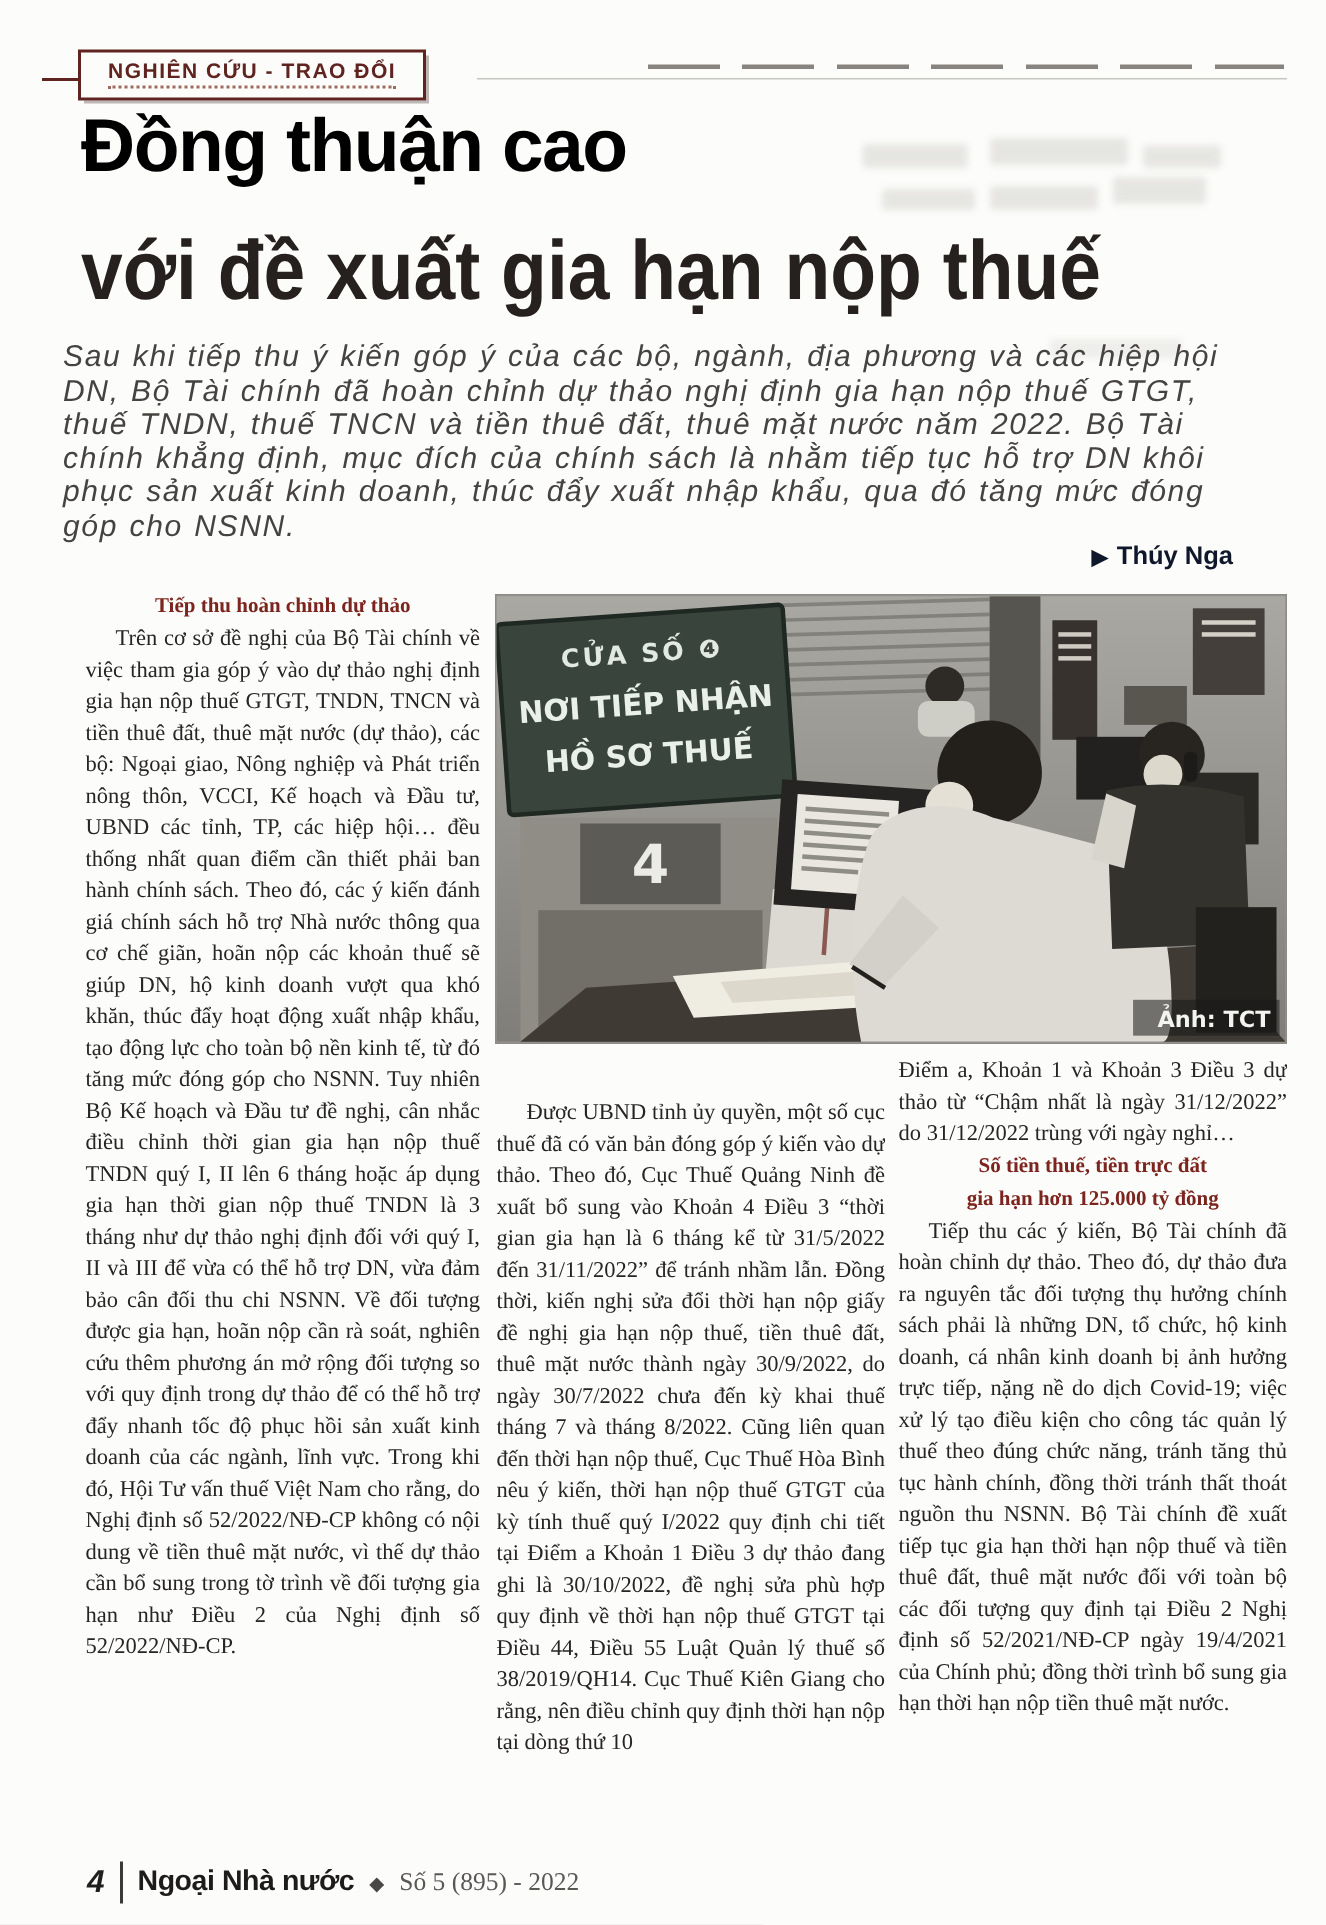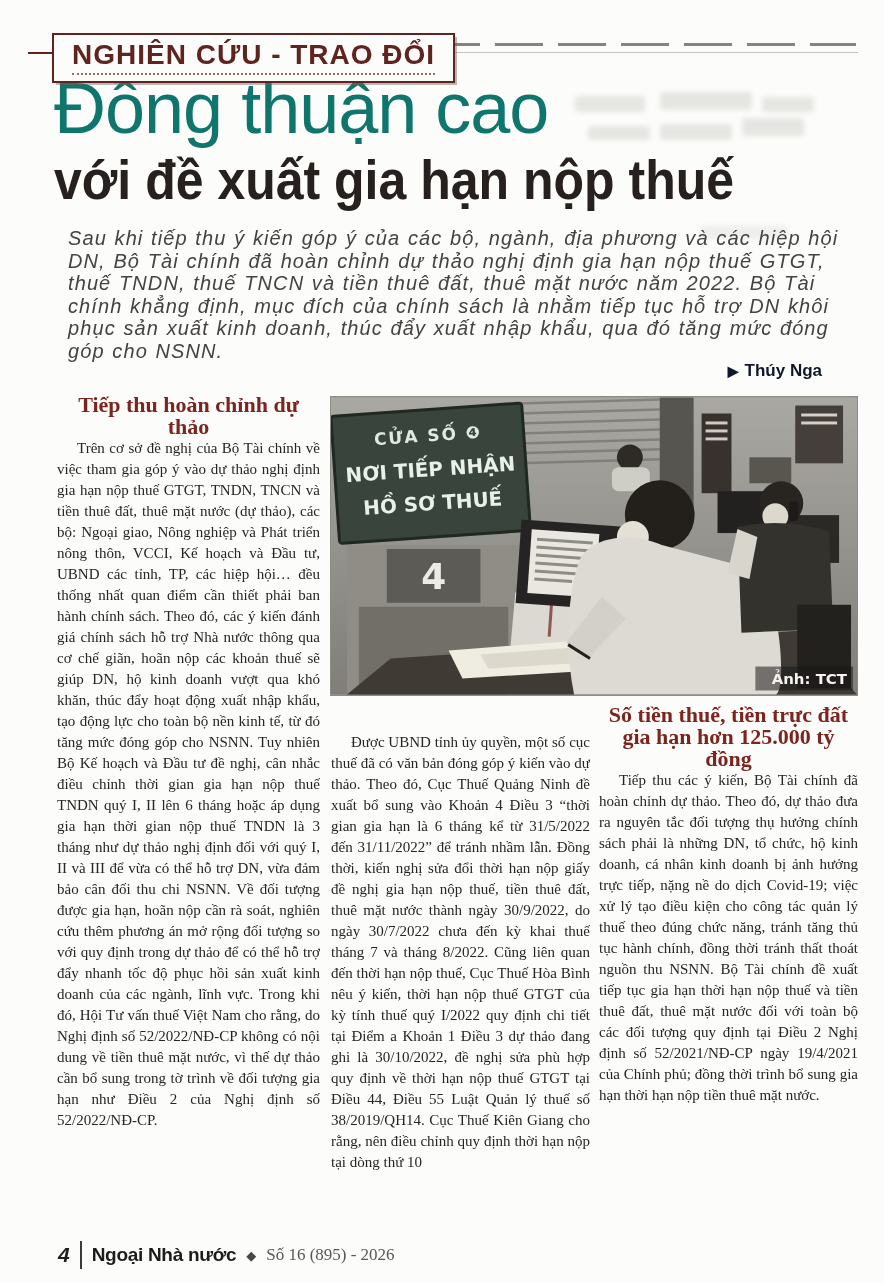--- a/index.html
+++ b/index.html
@@ -8,62 +8,62 @@
     background:#fcfcfa;overflow:hidden;
     font-family:"Liberation Sans",sans-serif;
     -webkit-font-smoothing:antialiased;
   }
 
   
   .kicker-line-left{position:absolute;left:28px;top:52px;width:26px;height:2px;background:#5f241f;}
   .kicker-box{
     position:absolute;left:52px;top:33px;z-index:2;background:#fcfcfa;
     border:2px solid #5f241f;color:#5f241f;
-    padding:4px 18px 6px;font-size:28px;font-weight:700;letter-spacing:1px;
+    padding:4px 18px 6px;font-size:14px;font-weight:700;letter-spacing:1px;
     box-shadow:3px 3px 0 -1px rgba(110,100,95,.45);
   }
   .kicker-underline{margin-top:2px;border-bottom:2px dotted #a06a5e;height:0;}
   .rule-light{position:absolute;left:318px;top:52px;width:540px;height:1px;background:#c7c5c0;}
   .rule-dashes{
     position:absolute;left:432px;top:43px;width:424px;height:3px;opacity:.7;
     background:repeating-linear-gradient(90deg,#55504b 0 48px,transparent 48px 63px);
   }
 
   
   .ghost{position:absolute;background:#8f8d88;opacity:.20;filter:blur(2.5px);border-radius:2px;}
 
   
   .title1{
     position:absolute;left:54px;top:72px;
-    font-size:72px;line-height:1;font-weight:400;color:#0f766e;letter-spacing:-1px;
+    font-size:50px;line-height:1;font-weight:700;color:#000000;letter-spacing:-1px;
   }
   .title2{
     position:absolute;left:54px;top:152px;
     font-size:50px;line-height:1;font-weight:700;color:#26211e;
     transform:scaleY(1.12);transform-origin:left top;letter-spacing:0;
   }
 
   
   .lede{
-    position:absolute;left:68px;top:227px;width:802px;
+    position:absolute;left:42px;top:227px;width:802px;
     font-style:italic;font-size:20px;line-height:22.5px;color:#454341;
     letter-spacing:1.1px;word-spacing:1px;
   }
   .byline{position:absolute;top:361px;right:62px;font-size:17px;font-weight:700;color:#0f172a;}
   .byline .marker{font-size:14px;margin-right:6px;}
 
   
   .col{
     position:absolute;font-family:"Liberation Serif",serif;
     font-size:15px;line-height:21px;color:#262523;text-align:justify;overflow:hidden;
   }
   .col1{left:57px;top:394px;width:263px;height:846px;}
   .col2{left:331px;top:732px;width:259px;height:536px;}
   .col3{left:599px;top:704px;width:259px;height:536px;}
-  .sec-heading{font-weight:700;color:#7c241e;font-size:22px;text-align:center;line-height:22px;}
+  .sec-heading{font-weight:700;color:#7c241e;font-size:14px;text-align:center;line-height:22px;}
   .para{text-indent:20px;margin:0;}
   .cont{text-indent:0;margin:0;}
 
   
   .photo-frame{
     position:absolute;left:330px;top:396px;width:528px;height:300px;
     border:1px solid #8d8b86;background:#9a9892;box-sizing:border-box;
   }
   .photo-frame svg{display:block;width:100%;height:100%;}
 
@@ -213,26 +213,27 @@
         <text x="518" y="288" text-anchor="end" font-family="DejaVu Sans, sans-serif" font-size="15" font-weight="bold" fill="#f3f3ef">Ảnh: TCT</text>
       </g>
     </svg>
   </div>
 
   <div class="col col2">
     <p class="para">Được UBND tỉnh ủy quyền, một số cục thuế đã có văn bản đóng góp ý kiến vào dự thảo. Theo đó, Cục Thuế Quảng Ninh đề xuất bổ sung vào Khoản 4 Điều 3 “thời gian gia hạn là 6 tháng kể từ 31/5/2022 đến 31/11/2022” để tránh nhầm lẫn. Đồng thời, kiến nghị sửa đổi thời hạn nộp giấy đề nghị gia hạn nộp thuế, tiền thuê đất, thuê mặt nước thành ngày 30/9/2022, do ngày 30/7/2022 chưa đến kỳ khai thuế tháng 7 và tháng 8/2022. Cũng liên quan đến thời hạn nộp thuế, Cục Thuế Hòa Bình nêu ý kiến, thời hạn nộp thuế GTGT của kỳ tính thuế quý I/2022 quy định chi tiết tại Điểm a Khoản 1 Điều 3 dự thảo đang ghi là 30/10/2022, đề nghị sửa phù hợp quy định về thời hạn nộp thuế GTGT tại Điều 44, Điều 55 Luật Quản lý thuế số 38/2019/QH14. Cục Thuế Kiên Giang cho rằng, nên điều chỉnh quy định thời hạn nộp tại dòng thứ 10</p>
   </div>
 
   <div class="col col3">
+    <p class="cont">Điểm a, Khoản 1 và Khoản 3 Điều 3 dự thảo từ “Chậm nhất là ngày 31/12/2022” do 31/12/2022 trùng với ngày nghỉ…</p>
     <div class="sec-heading">Số tiền thuế, tiền trực đất</div>
     <div class="sec-heading">gia hạn hơn 125.000 tỷ đồng</div>
     <p class="para">Tiếp thu các ý kiến, Bộ Tài chính đã hoàn chỉnh dự thảo. Theo đó, dự thảo đưa ra nguyên tắc đối tượng thụ hưởng chính sách phải là những DN, tổ chức, hộ kinh doanh, cá nhân kinh doanh bị ảnh hưởng trực tiếp, nặng nề do dịch Covid-19; việc xử lý tạo điều kiện cho công tác quản lý thuế theo đúng chức năng, tránh tăng thủ tục hành chính, đồng thời tránh thất thoát nguồn thu NSNN. Bộ Tài chính đề xuất tiếp tục gia hạn thời hạn nộp thuế và tiền thuê đất, thuê mặt nước đối với toàn bộ các đối tượng quy định tại Điều 2 Nghị định số 52/2021/NĐ-CP ngày 19/4/2021 của Chính phủ; đồng thời trình bổ sung gia hạn thời hạn nộp tiền thuê mặt nước.</p>
   </div>
 
   <div class="footer">
     <span class="page-num">4</span>
     <span class="footer-bar"></span>
     <span class="journal">Ngoại Nhà nước</span>
     <span class="diamond">◆</span>
-    <span class="issue">Số 16 (895) - 2026</span>
+    <span class="issue">Số 5 (895) - 2022</span>
   </div>
 
 </div>
 
 </body></html>

